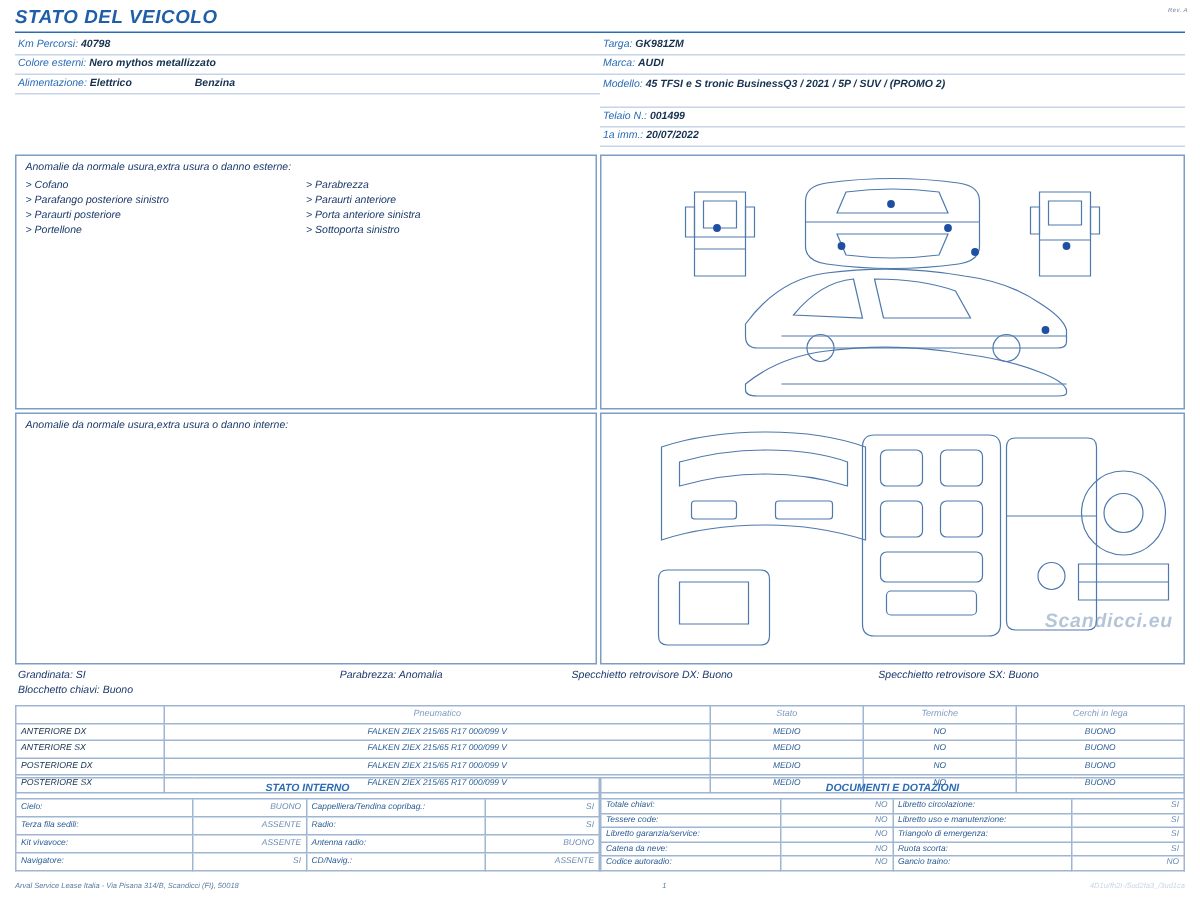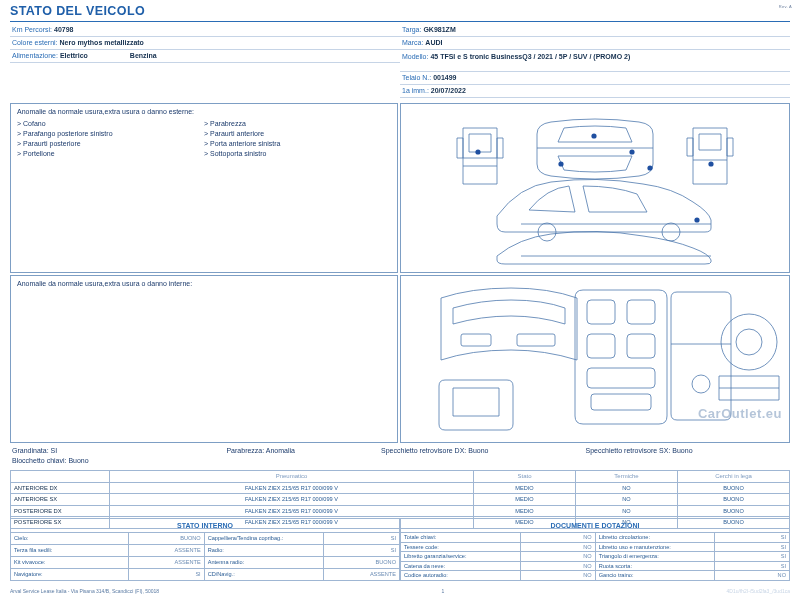--- a/index.html
+++ b/index.html
@@ -13,20 +13,21 @@
     overflow: hidden;
     font-family: "Liberation Sans", sans-serif;
     color: #1b3a6b;
   }
   .page {
     position: relative;
     width: 800px;
     height: 435px;
     background: #fff;
     box-sizing: border-box;
+    font-style: italic;
   }
   .rev {
     position: absolute;
     top: 4px;
     right: 8px;
     font-size: 4px;
     color: #6b7f9e;
     letter-spacing: .3px;
   }
   .title {
@@ -491,15 +492,15 @@
       </tbody>
     </table>
   </div>
 
   <div class="footer">
     <div>Arval Service Lease Italia - Via Pisana 314/B, Scandicci (FI), 50018</div>
     <div class="mid">1</div>
     <div class="right">4D1u/fh2I-/5ud2fa3_/3ud1ca</div>
   </div>
 
-  <div class="watermark">CarOutlet.eu</div>
+  <div class="watermark">Scandicci.eu</div>
 
 </div>
 
 </body></html>

